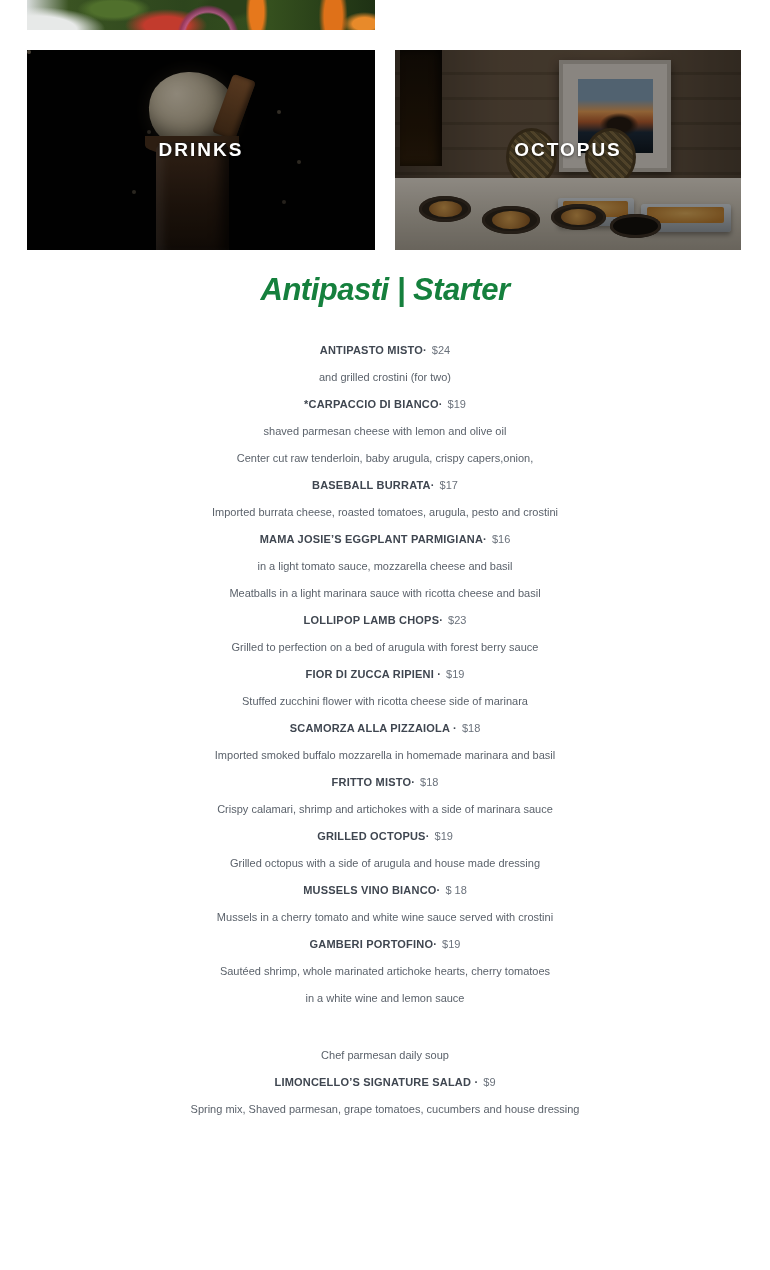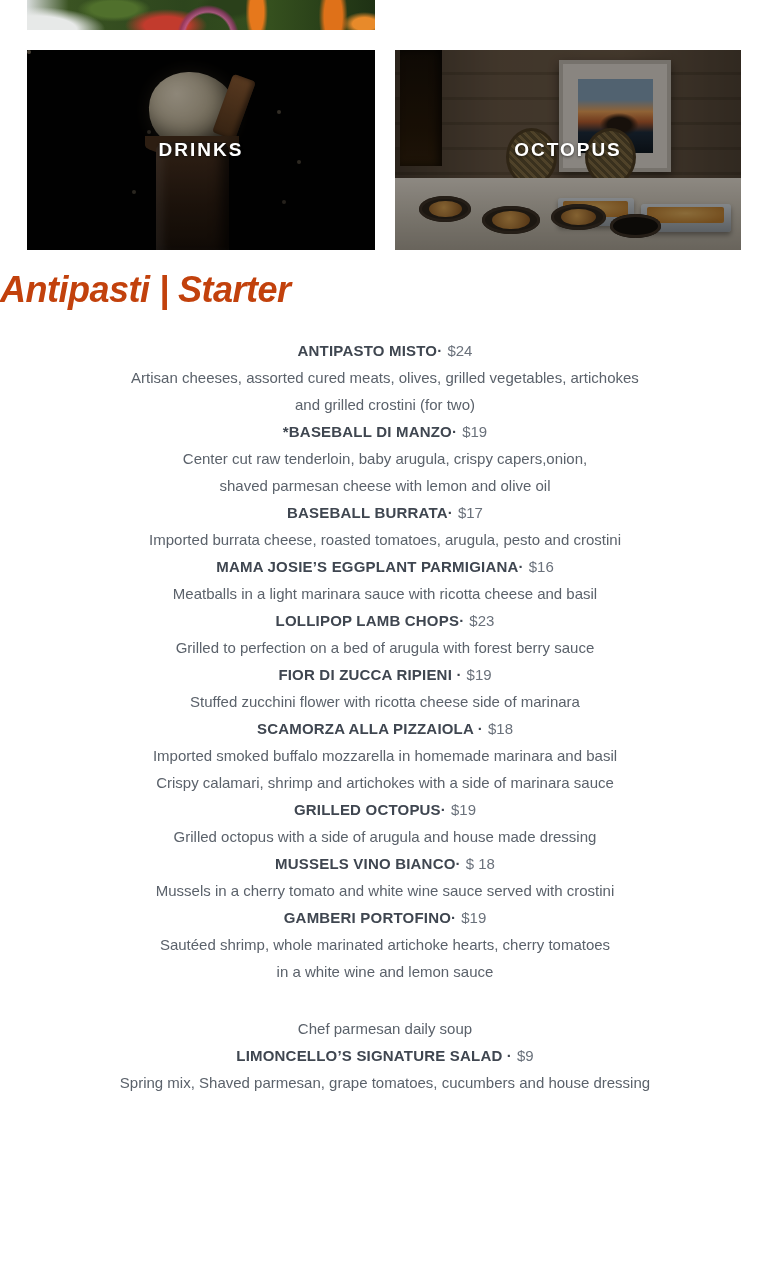--- a/index.html
+++ b/index.html
@@ -94,24 +94,24 @@
   .cat-platter{position:absolute;border-radius:50%;z-index:2;background:#2c241c;
     box-shadow:inset 0 0 0 3px #3a2f24;}
   .cat-platter .food{position:absolute;left:18%;top:18%;width:64%;height:64%;border-radius:50%;
     background:radial-gradient(circle at 45% 40%, #cf9a4e, #8a5a26 85%);}
   .cat-platter.p1{left:7%;bottom:14%;width:15%;height:13%;}
   .cat-platter.p2{left:25%;bottom:8%;width:17%;height:14%;}
   .cat-platter.p3{left:45%;bottom:10%;width:16%;height:13%;}
   .cat-platter.p4{left:62%;bottom:6%;width:15%;height:12%;background:#14100c;}
 
   
-  .section-title{font-size:36px;font-weight:bold;font-style:italic;color:#c2410c;
-    text-align:left;margin:22px 0 0;line-height:35px;letter-spacing:-.5px;}
+  .section-title{font-size:31px;font-weight:bold;font-style:italic;color:#15803d;
+    text-align:center;margin:22px 0 0;line-height:35px;letter-spacing:-.5px;}
   .menu-list{margin-top:30px;}
-  .menu-line{text-align:center;font-size:15px;line-height:27px;white-space:nowrap;}
+  .menu-line{text-align:center;font-size:11px;line-height:27px;white-space:nowrap;}
   .item-name{font-weight:700;color:#3f4650;letter-spacing:.2px;}
   .item-price{color:#6a717b;margin-left:5px;}
   .desc-line{color:#5b626b;}
 </style>
 </head>
 <body>
 
 <div class="hero-row">
   <div class="col-l strip salad"></div>
   <div class="col-r strip dining"></div>
@@ -153,35 +153,36 @@
     <div class="cat-platter p4"></div>
     <div class="tile-shade"></div>
     <span class="tile-label">OCTOPUS</span>
   </div>
 </div>
 
 <div id="menu-root">
     <h2 class="section-title">Antipasti | Starter</h2>
     <div class="menu-list">
       <div class="menu-line"><span class="item-name">ANTIPASTO MISTO·</span><span class="item-price">$24</span></div>
-      <div class="menu-line desc-line">Artisan cheeses, assorted cured meats, olives, grilled vegetables, artichokes</div>
       <div class="menu-line desc-line">and grilled crostini (for two)</div>
-      <div class="menu-line"><span class="item-name">*BASEBALL DI MANZO·</span><span class="item-price">$19</span></div>
+      <div class="menu-line"><span class="item-name">*CARPACCIO DI BIANCO·</span><span class="item-price">$19</span></div>
+      <div class="menu-line desc-line">shaved parmesan cheese with lemon and olive oil</div>
       <div class="menu-line desc-line">Center cut raw tenderloin, baby arugula, crispy capers,onion,</div>
-      <div class="menu-line desc-line">shaved parmesan cheese with lemon and olive oil</div>
       <div class="menu-line"><span class="item-name">BASEBALL BURRATA·</span><span class="item-price">$17</span></div>
       <div class="menu-line desc-line">Imported burrata cheese, roasted tomatoes, arugula, pesto and crostini</div>
       <div class="menu-line"><span class="item-name">MAMA JOSIE’S EGGPLANT PARMIGIANA·</span><span class="item-price">$16</span></div>
+      <div class="menu-line desc-line">in a light tomato sauce, mozzarella cheese and basil</div>
       <div class="menu-line desc-line">Meatballs in a light marinara sauce with ricotta cheese and basil</div>
       <div class="menu-line"><span class="item-name">LOLLIPOP LAMB CHOPS·</span><span class="item-price">$23</span></div>
       <div class="menu-line desc-line">Grilled to perfection on a bed of arugula with forest berry sauce</div>
       <div class="menu-line"><span class="item-name">FIOR DI ZUCCA RIPIENI ·</span><span class="item-price">$19</span></div>
       <div class="menu-line desc-line">Stuffed zucchini flower with ricotta cheese side of marinara</div>
       <div class="menu-line"><span class="item-name">SCAMORZA ALLA PIZZAIOLA ·</span><span class="item-price">$18</span></div>
       <div class="menu-line desc-line">Imported smoked buffalo mozzarella in homemade marinara and basil</div>
+      <div class="menu-line"><span class="item-name">FRITTO MISTO·</span><span class="item-price">$18</span></div>
       <div class="menu-line desc-line">Crispy calamari, shrimp and artichokes with a side of marinara sauce</div>
       <div class="menu-line"><span class="item-name">GRILLED OCTOPUS·</span><span class="item-price">$19</span></div>
       <div class="menu-line desc-line">Grilled octopus with a side of arugula and house made dressing</div>
       <div class="menu-line"><span class="item-name">MUSSELS VINO BIANCO·</span><span class="item-price">$ 18</span></div>
       <div class="menu-line desc-line">Mussels in a cherry tomato and white wine sauce served with crostini</div>
       <div class="menu-line"><span class="item-name">GAMBERI PORTOFINO·</span><span class="item-price">$19</span></div>
       <div class="menu-line desc-line">Sautéed shrimp, whole marinated artichoke hearts, cherry tomatoes</div>
       <div class="menu-line desc-line">in a white wine and lemon sauce</div>
     </div>
     <div class="menu-list">

